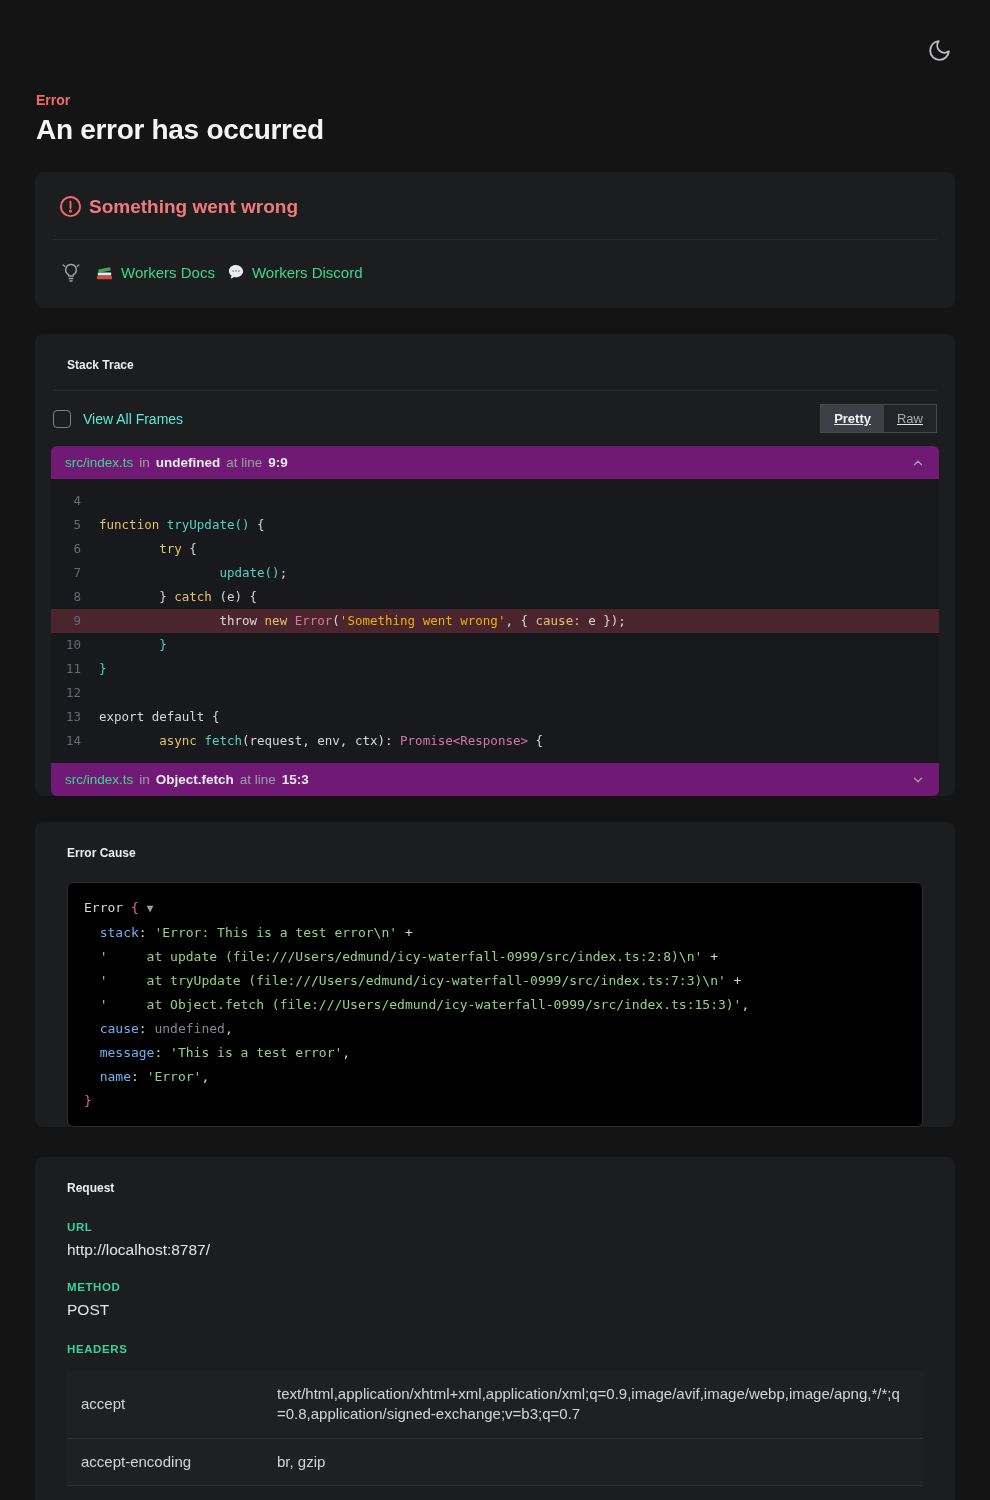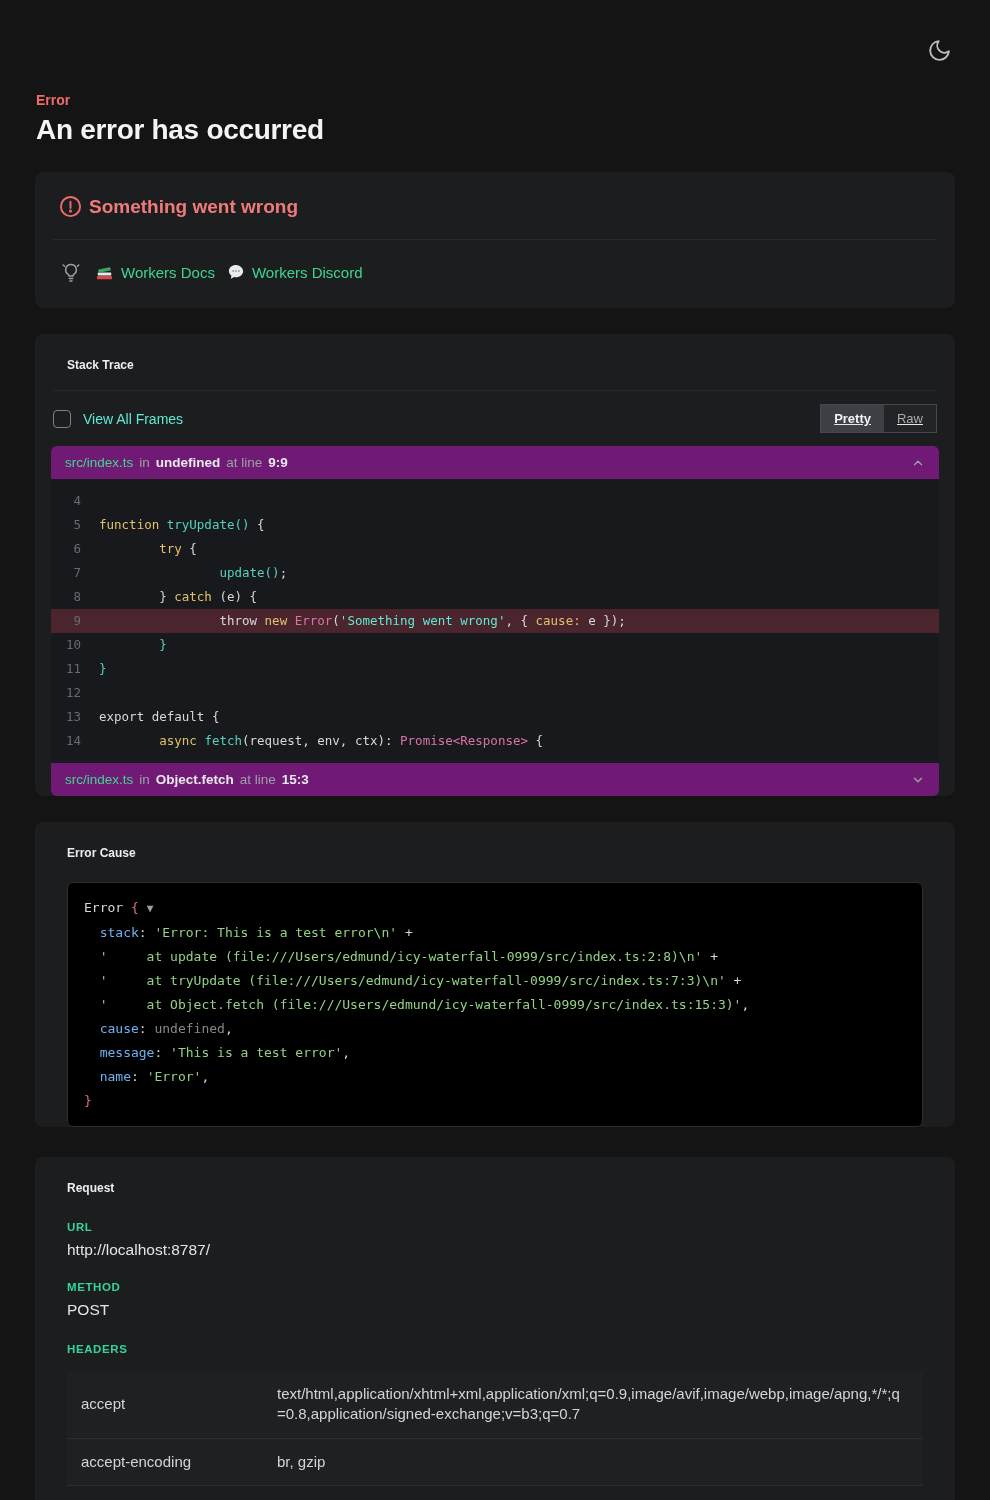--- a/index.html
+++ b/index.html
@@ -54,21 +54,21 @@
 
   .code-block { background:#18191c; padding:10px 0; }
   .code-line { display:flex; line-height:24px; font-family:"DejaVu Sans Mono", monospace; font-size:12.5px; }
   .code-line.hl { background:#4b252e; }
   .ln { width:48px; text-align:right; padding-right:18px; color:#666b71; flex:none; }
   .cd { white-space:pre; }
 
   .tk-kw    { color:#e3c06a; }
   .tk-fn    { color:#56d1bc; }
   .tk-cls   { color:#d873a8; }
-  .tk-str   { color:#5eead4; }
+  .tk-str   { color:#eab308; }
   .tk-pl    { color:#d7d8da; }
   .tk-key   { color:#6fb1f5; }
   .tk-gstr  { color:#93d383; }
   .tk-und   { color:#85898e; }
   .tk-brace { color:#e0679f; }
   .tk-dim   { color:#9aa0a6; font-size:11px; }
 
   
   .cause-panel {
     margin:4px 32px 30px; background:#000000; border:1px solid #2c2e31;

